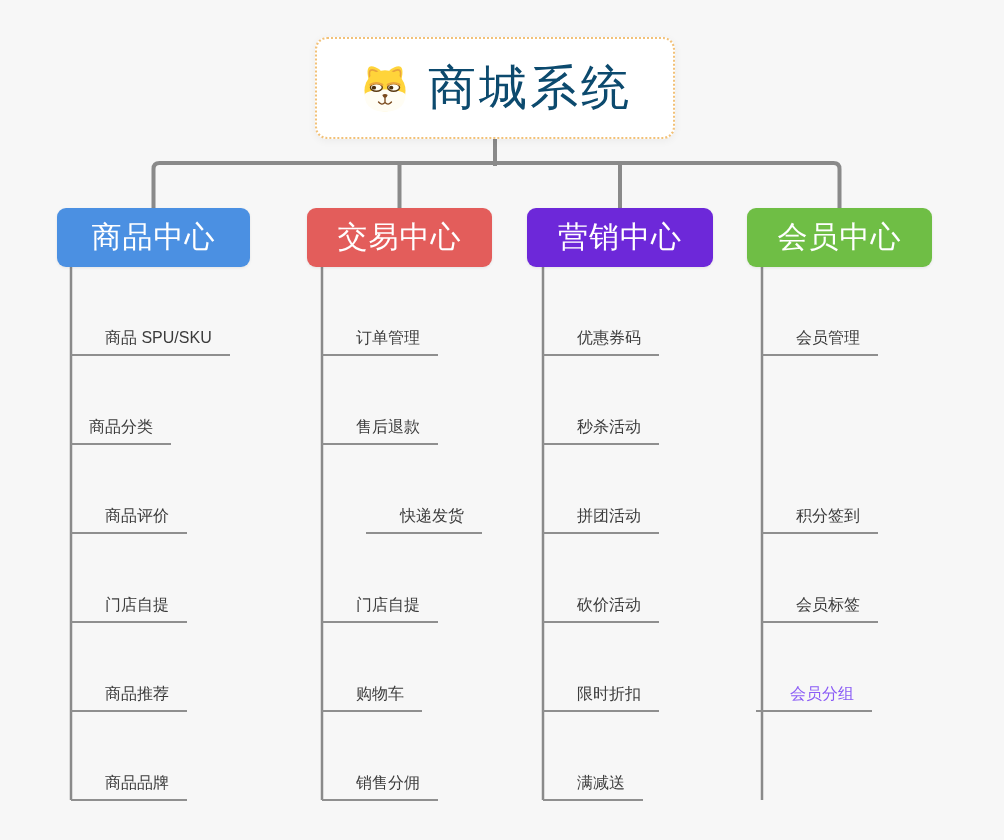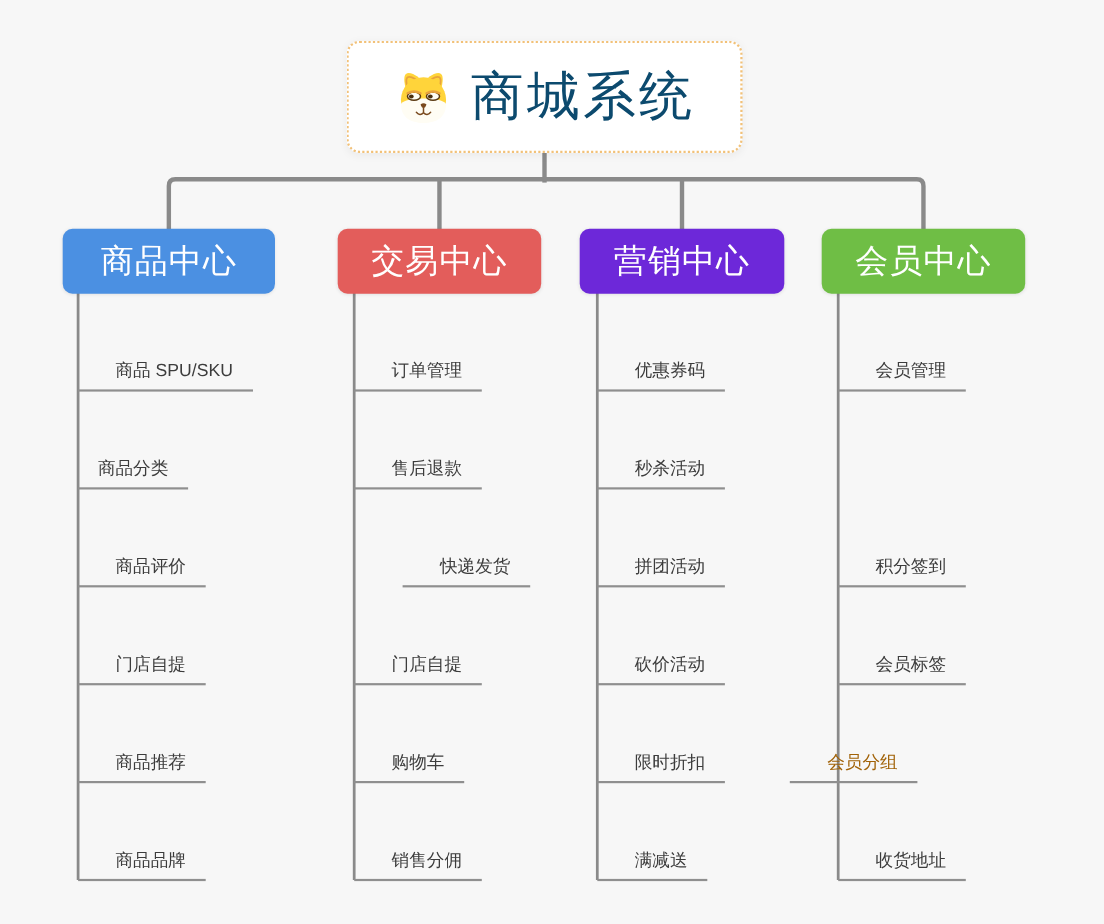--- a/index.html
+++ b/index.html
@@ -129,15 +129,14 @@
     <div class="leaf-item" style="left: 543px; top: 321px; border-bottom-color: rgb(143, 143, 143); color: rgb(60, 60, 60);">优惠券码</div>
     <div class="leaf-item" style="left: 543px; top: 410px; border-bottom-color: rgb(143, 143, 143); color: rgb(60, 60, 60);">秒杀活动</div>
     <div class="leaf-item" style="left: 543px; top: 499px; border-bottom-color: rgb(143, 143, 143); color: rgb(60, 60, 60);">拼团活动</div>
     <div class="leaf-item" style="left: 543px; top: 588px; border-bottom-color: rgb(143, 143, 143); color: rgb(60, 60, 60);">砍价活动</div>
     <div class="leaf-item" style="left: 543px; top: 677px; border-bottom-color: rgb(143, 143, 143); color: rgb(60, 60, 60);">限时折扣</div>
     <div class="leaf-item" style="left: 543px; top: 766px; border-bottom-color: rgb(143, 143, 143); color: rgb(60, 60, 60);">满减送</div>
     <div class="branch-header" style="left: 747px; top: 208px; width: 185px; background: rgb(111, 190, 69);">会员中心</div>
     <div class="leaf-item" style="left: 762px; top: 321px; border-bottom-color: rgb(143, 143, 143); color: rgb(60, 60, 60);">会员管理</div>
     <div class="leaf-item" style="left: 762px; top: 499px; border-bottom-color: rgb(143, 143, 143); color: rgb(60, 60, 60);">积分签到</div>
     <div class="leaf-item" style="left: 762px; top: 588px; border-bottom-color: rgb(143, 143, 143); color: rgb(60, 60, 60);">会员标签</div>
-    <div class="leaf-item" style="left: 718px; top: 677px; border-bottom-color: rgb(143, 143, 143); color: #a16207;">会员分组</div>
-    <div class="leaf-item" style="left: 762px; top: 766px; border-bottom-color: rgb(143, 143, 143); color: rgb(60, 60, 60);">收货地址</div>
+    <div class="leaf-item" style="left: 756px; top: 677px; border-bottom-color: rgb(143, 143, 143); color: #8b5cf6;">会员分组</div>
   </div>
 
 </body></html>

